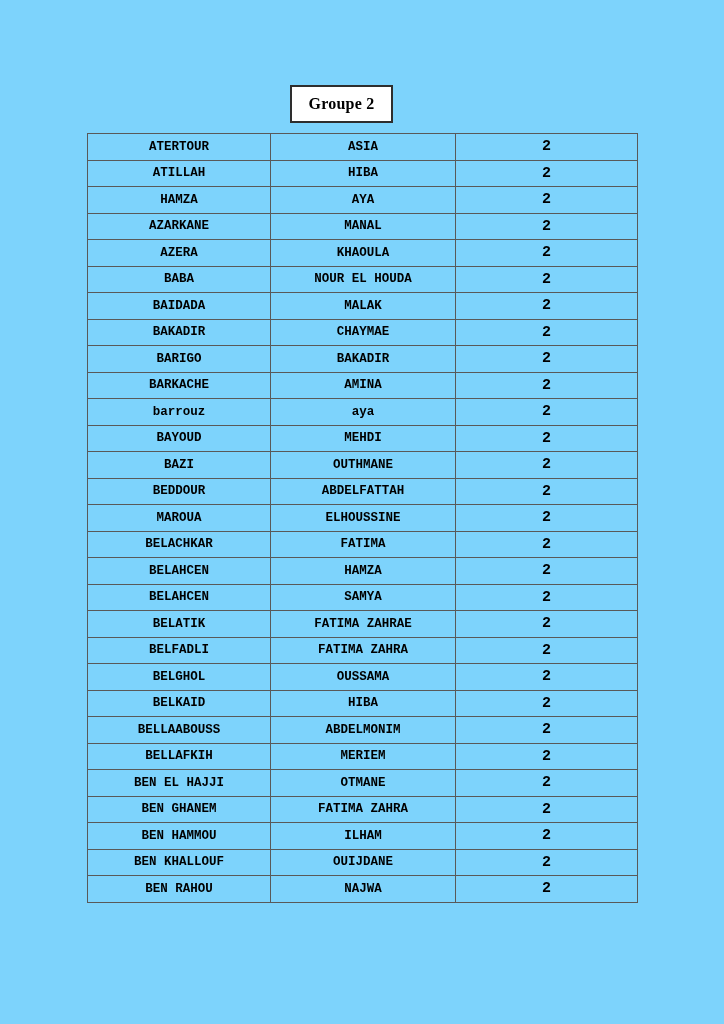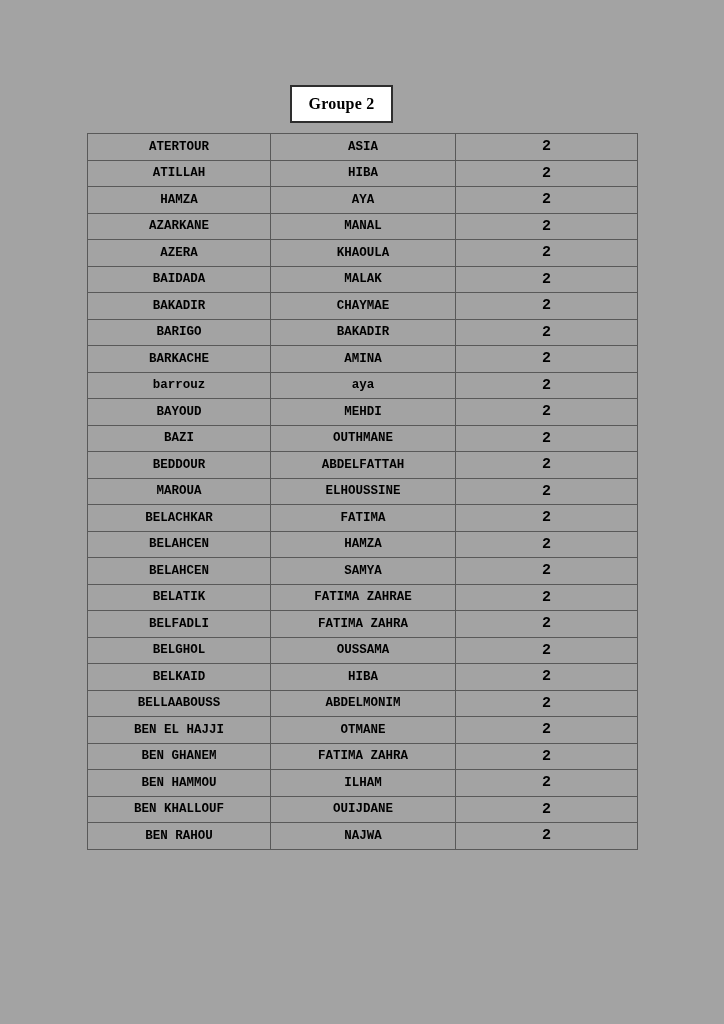--- a/index.html
+++ b/index.html
@@ -4,21 +4,21 @@
 <style>
   html, body {
     margin: 0;
     padding: 0;
     background: #ffffff;
   }
   .page {
     position: relative;
     width: 724px;
     height: 1024px;
-    background: #a3a3a3;
+    background: #7dd3fc;
     font-family: "Liberation Serif", serif;
     color: #000000;
     overflow: hidden;
   }
   .title-box {
     position: absolute;
     top: 85px;
     left: 290px;
     width: 99px;
     height: 34px;
@@ -93,20 +93,25 @@
           <td>AZARKANE</td>
           <td>MANAL</td>
           <td class="group-col">2</td>
         </tr>
         <tr>
           <td>AZERA</td>
           <td>KHAOULA</td>
           <td class="group-col">2</td>
         </tr>
         <tr>
+          <td>BABA</td>
+          <td>NOUR EL HOUDA</td>
+          <td class="group-col">2</td>
+        </tr>
+        <tr>
           <td>BAIDADA</td>
           <td>MALAK</td>
           <td class="group-col">2</td>
         </tr>
         <tr>
           <td>BAKADIR</td>
           <td>CHAYMAE</td>
           <td class="group-col">2</td>
         </tr>
         <tr>
@@ -178,20 +183,25 @@
           <td>BELKAID</td>
           <td>HIBA</td>
           <td class="group-col">2</td>
         </tr>
         <tr>
           <td>BELLAABOUSS</td>
           <td>ABDELMONIM</td>
           <td class="group-col">2</td>
         </tr>
         <tr>
+          <td>BELLAFKIH</td>
+          <td>MERIEM</td>
+          <td class="group-col">2</td>
+        </tr>
+        <tr>
           <td>BEN EL HAJJI</td>
           <td>OTMANE</td>
           <td class="group-col">2</td>
         </tr>
         <tr>
           <td>BEN GHANEM</td>
           <td>FATIMA ZAHRA</td>
           <td class="group-col">2</td>
         </tr>
         <tr>

